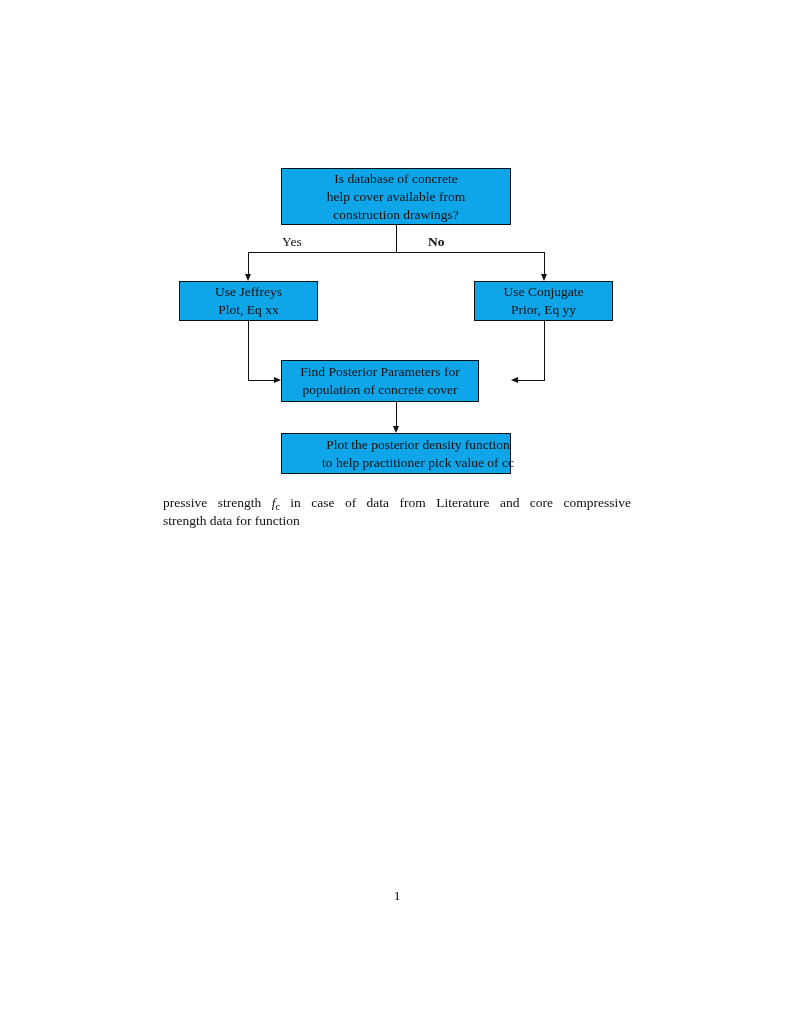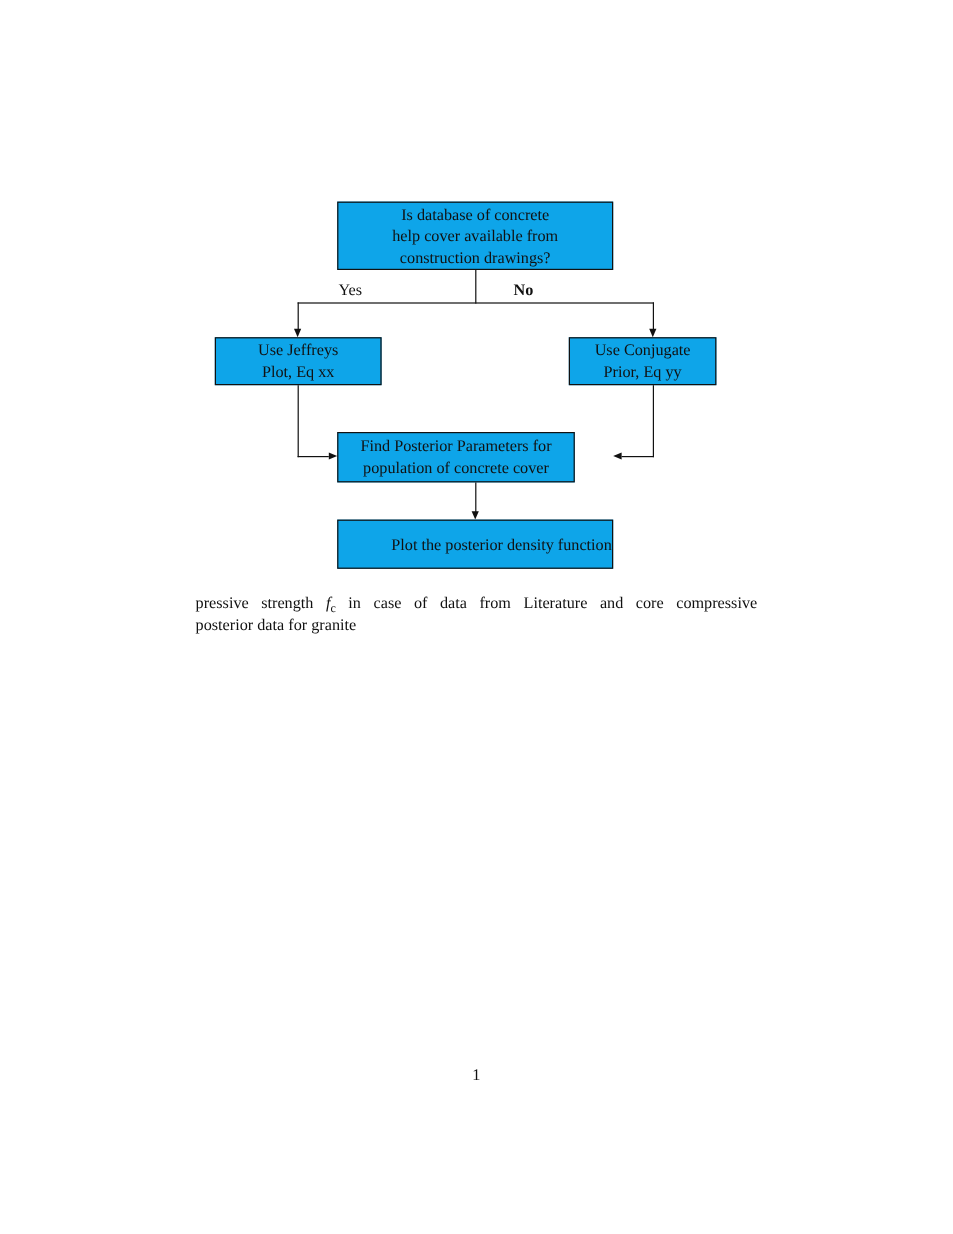--- a/index.html
+++ b/index.html
@@ -30,21 +30,21 @@
     align-items: center;
     justify-content: center;
     text-align: left;
     font-size: 13.5px;
     line-height: 18px;
     box-sizing: border-box;
   }
   .fc-box span { display: block; white-space: nowrap; }
   #box-question  { left: 281px; top: 168px; width: 230px; height: 57px; }
   #box-jeffreys  { left: 179px; top: 281px; width: 139px; height: 40px; }
-  #box-conjugate { left: 474px; top: 281px; width: 123px; height: 40px; }
+  #box-conjugate { left: 474px; top: 281px; width: 139px; height: 40px; }
   #box-posterior { left: 281px; top: 360px; width: 198px; height: 42px; }
   #box-plot      { left: 281px; top: 433px; width: 230px; height: 41px; padding-left: 44px; }
 
   .line {
     position: absolute;
     background: #111111;
   }
   .edge-label {
     position: absolute;
     font-size: 13.5px;
@@ -151,22 +151,23 @@
     <div class="fc-box" id="box-posterior">
       <span>Find Posterior Parameters for</span>
       <span>population of concrete cover</span>
     </div>
 
     <div class="line" style="left:396px; top:402px; width:1px; height:25px;"></div>
     <div class="ah ah-down" style="left:393px; top:426px;"></div>
 
     <div class="fc-box" id="box-plot">
       <span>Plot the posterior density function</span>
+      <span>to help practitioner pick value of cc</span>
     </div>
   </div>
 
   <div class="caption">
     <div class="just"><span>pressive strength </span><i>f</i><sub>c</sub><span> in case of data from Literature and core compressive</span></div>
-    <div>posterior data for granite</div>
+    <div>strength data for function</div>
   </div>
 
   <div class="page-number">1</div>
 </div>
 
 </body></html>

